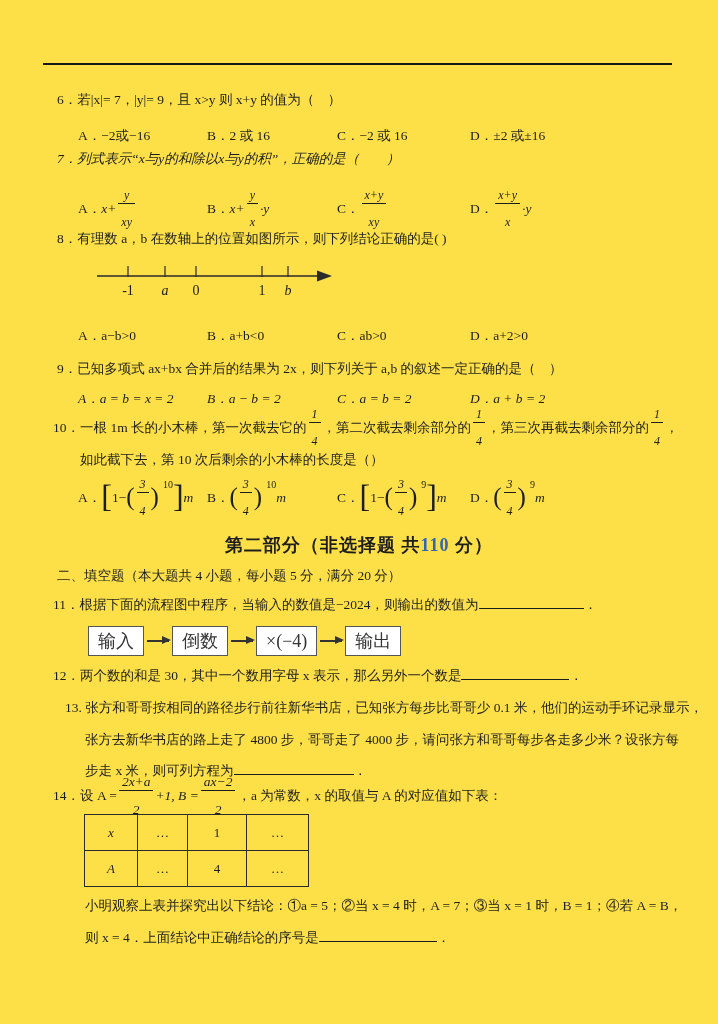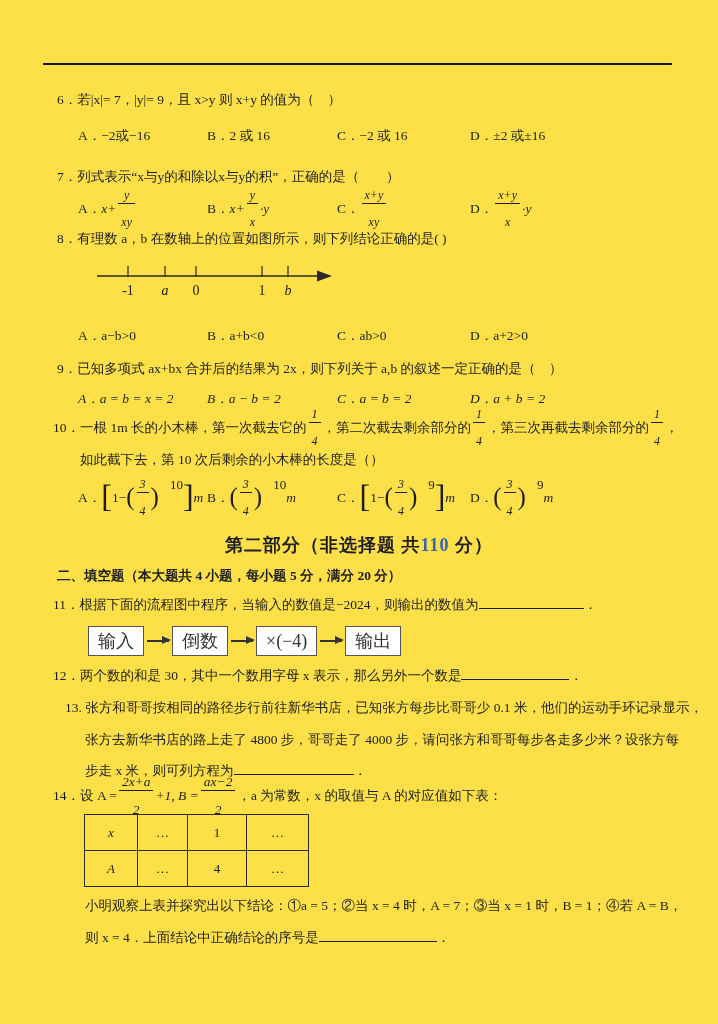--- a/index.html
+++ b/index.html
@@ -16,26 +16,26 @@
   .opt { position:absolute; top:0; white-space:nowrap; }
   .opt.flex { display:flex; align-items:center; }
   .oA { left:78px; } .oB { left:207px; } .oC { left:337px; } .oD { left:470px; }
   .it { font-style:italic; }
   .frac { display:inline-block; text-align:center; vertical-align:middle; line-height:1.05; margin:0 2px; font-style:italic; }
   .frac .fn { display:block; padding:0 3px 1px; font-size:12px; }
   .frac .fd { display:block; border-top:1.1px solid #1d1d1d; padding:12px 3px 0; font-size:12px; }
   .frac.big .fn, .frac.big .fd { font-size:13.5px; }
   .gp { font-size:25px; line-height:1; font-weight:400; position:relative; top:-1px; }
   .gb { font-size:32px; line-height:1; font-weight:300; position:relative; top:-2px; }
-  .sup { font-size:13px; position:relative; top:-13px; margin-left:11px; }
+  .sup { font-size:10px; position:relative; top:-13px; margin-left:4px; }
   .blank { display:inline-block; border-bottom:1.2px solid #1d1d1d; height:13px; vertical-align:baseline; }
   .w105 { width:105px; } .w108 { width:108px; } .w120 { width:120px; } .w118 { width:118px; }
   .sec-title { position:absolute; left:0; width:718px; text-align:center; font-weight:bold; font-size:18px; letter-spacing:1px; }
   .accent { color:#3465b0; }
-  .bold { font-weight:bold; }
+  .bold { font-weight:normal; }
   .flow { position:absolute; display:flex; align-items:center; }
   .fbox { border:1.5px solid #555; padding:2px 9px; font-size:18px; color:#333; line-height:1.35; background:#fff; }
   .farrow { position:relative; width:22px; height:1.5px; background:#333; margin:0 3px; }
   .farrow::after { content:""; position:absolute; right:-2px; top:-4px; border-left:9px solid #333; border-top:4.5px solid transparent; border-bottom:4.5px solid transparent; }
   .vtable { position:absolute; border-collapse:collapse; }
   .vtable td { border:1.6px solid #2a2a2a; text-align:center; vertical-align:middle; font-size:13px; height:36px; }
   .vtable td.c1 { width:53px; font-style:italic; }
   .vtable td.c2 { width:50px; } .vtable td.c3 { width:59px; } .vtable td.c4 { width:62px; }
   svg text { font-family:"Liberation Serif","DejaVu Serif",serif; fill:#1d1d1d; }
 </style>
@@ -47,21 +47,21 @@
   <div class="rule" style="left:43px; top:63px; width:629px; height:2px;"></div>
 
   <div class="line" style="left:57px; top:91px;">6．若|x|= 7，|y|= 9，且 x&gt;y 则 x+y 的值为（　）</div>
   <div class="opts" style="top:127px;">
     <span class="opt oA">A．−2或−16</span>
     <span class="opt oB">B．2 或 16</span>
     <span class="opt oC">C．−2 或 16</span>
     <span class="opt oD">D．±2 或±16</span>
   </div>
 
-  <div class="line" style="left:57px; top:168px;">7．列式表示“x与y的和除以x与y的积”，正确的是（　　）</div>
+  <div class="line" style="left:57px; top:150px;font-style:italic;">7．列式表示“x与y的和除以x与y的积”，正确的是（　　）</div>
   <div class="opts" style="top:189px; height:34px;">
     <span class="opt flex oA">
       <span>A．</span>
       <span class="it">x+</span>
       <span class="frac">
           <span class="fn">y</span>
           <span class="fd">xy</span>
         </span>
     </span>
     <span class="opt flex oB">

